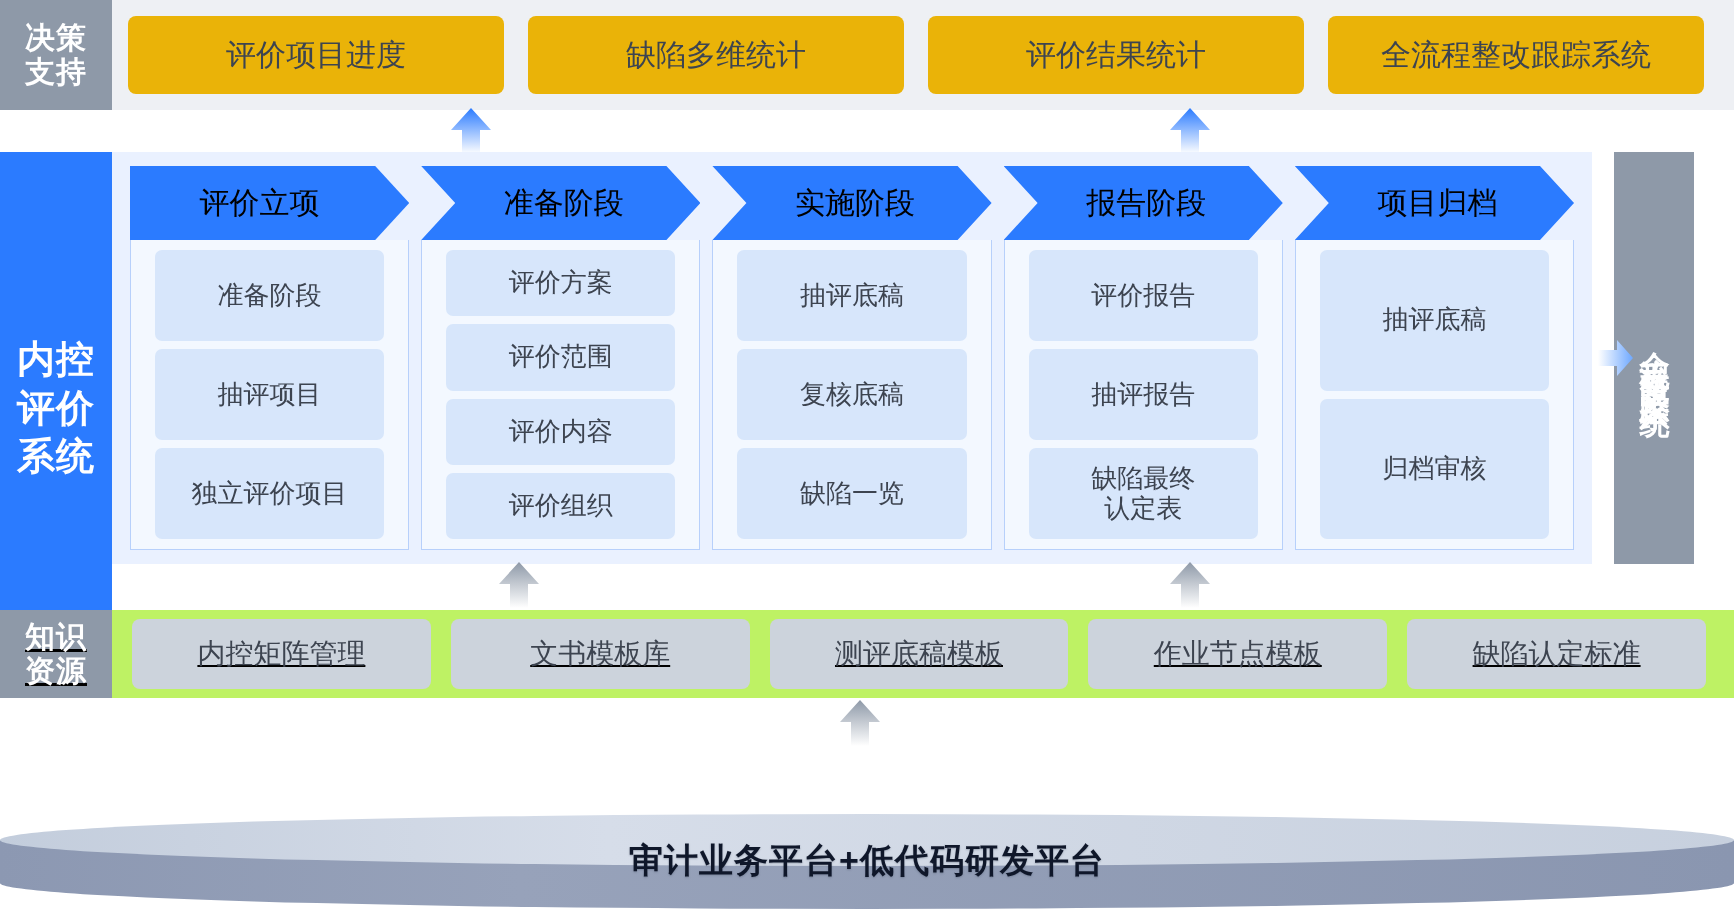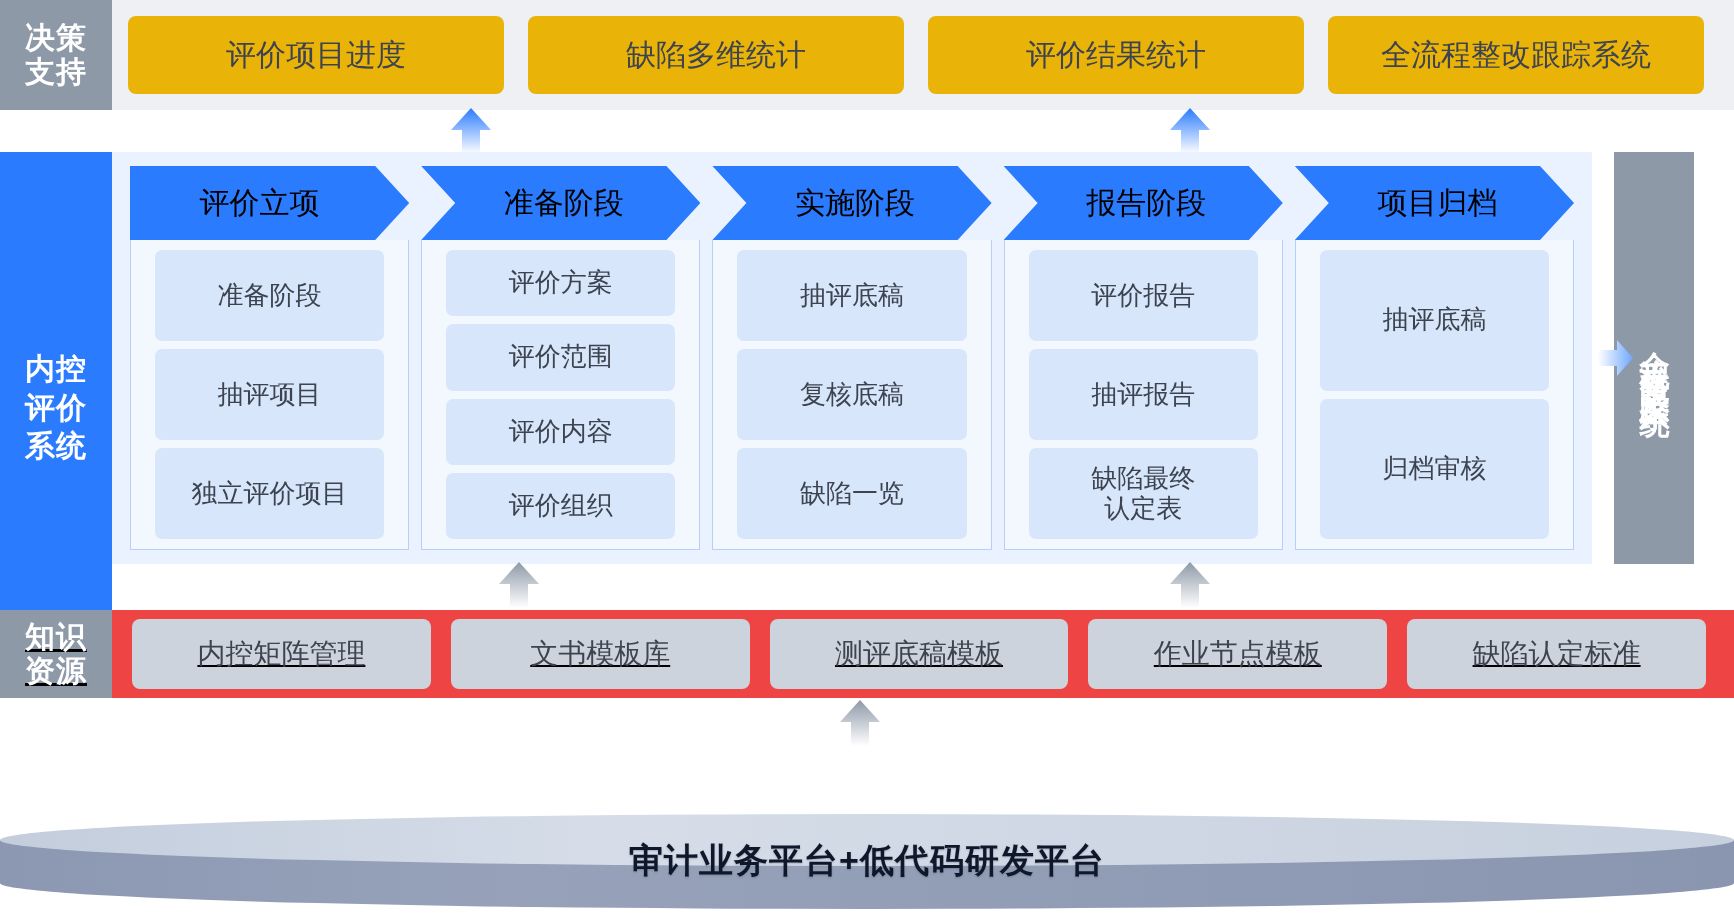--- a/index.html
+++ b/index.html
@@ -42,21 +42,21 @@
   }
 
   
   #flow-row{
     position:absolute; left:0; top:152px; width:1734px; height:412px;
     display:flex;
   }
   #flow-label{
     width:112px; height:512px; background:#2b7bff; color:#fff;
     display:flex; flex-direction:column; align-items:center; justify-content:center;
-    font-weight:bold; font-size:30px; line-height:1.28; letter-spacing:1px;
+    font-weight:bold; font-size:38px; line-height:1.28; letter-spacing:1px;
   }
   #flow-body{
     width:1480px; background:#eaf1ff;
     position:relative;
     display:flex; align-items:flex-start;
     padding:14px 18px 14px 18px; gap:12px;
   }
   .stage{
     flex:1; position:relative; display:flex; flex-direction:column;
     height:384px;
@@ -111,21 +111,21 @@
   
   #knowledge-row{
     position:absolute; left:0; top:610px; width:1734px; height:88px;
     display:flex;
     text-decoration:underline;
   }
   #knowledge-label{
     width:112px; height:88px; font-size:30px;
   }
   #knowledge-body{
-    flex:1; background:#ef4444;
+    flex:1; background:#bef264;
     display:flex; align-items:center; gap:20px;
     padding:0 28px 0 20px;
   }
   .knowledge-card{
     flex:1; height:70px; background:#ccd3dc; border-radius:8px;
     display:flex; align-items:center; justify-content:center;
     font-size:28px; color:#3d4450;
   }
 
   

